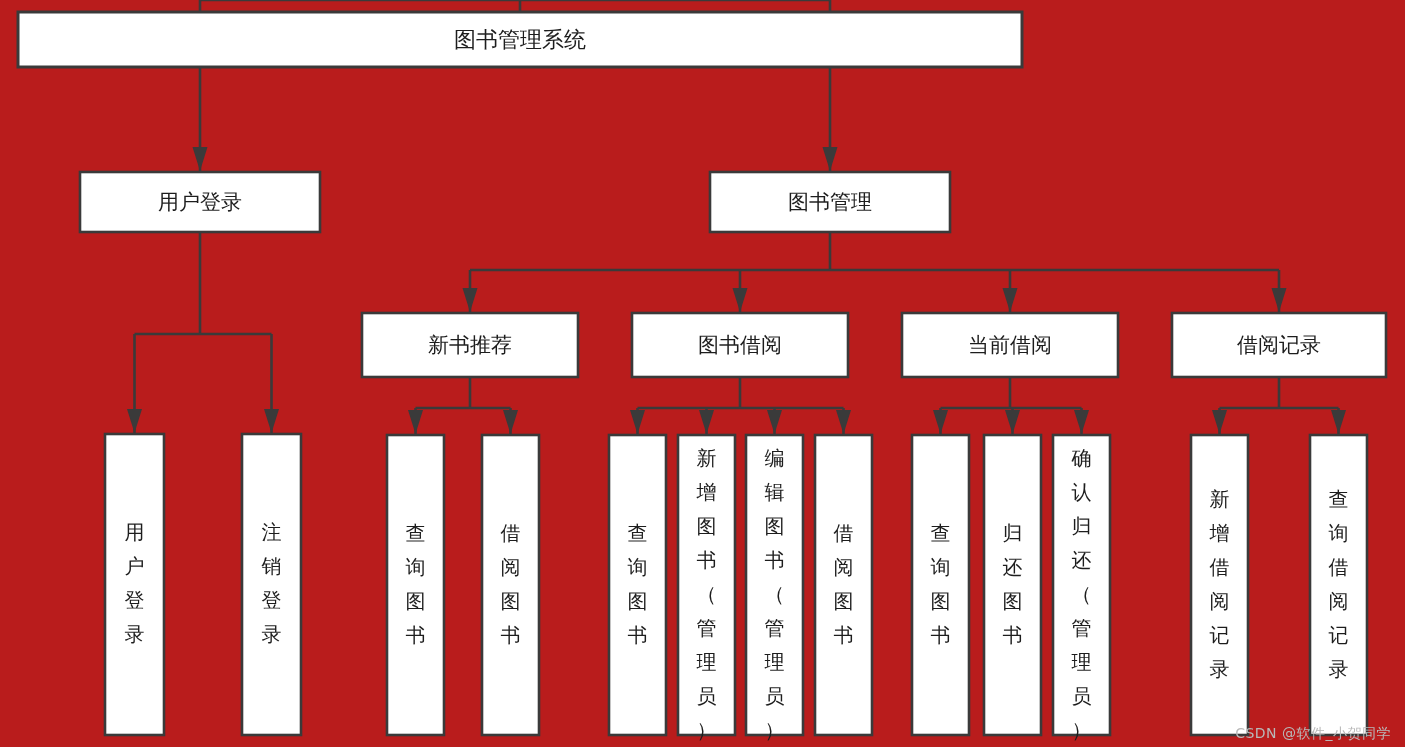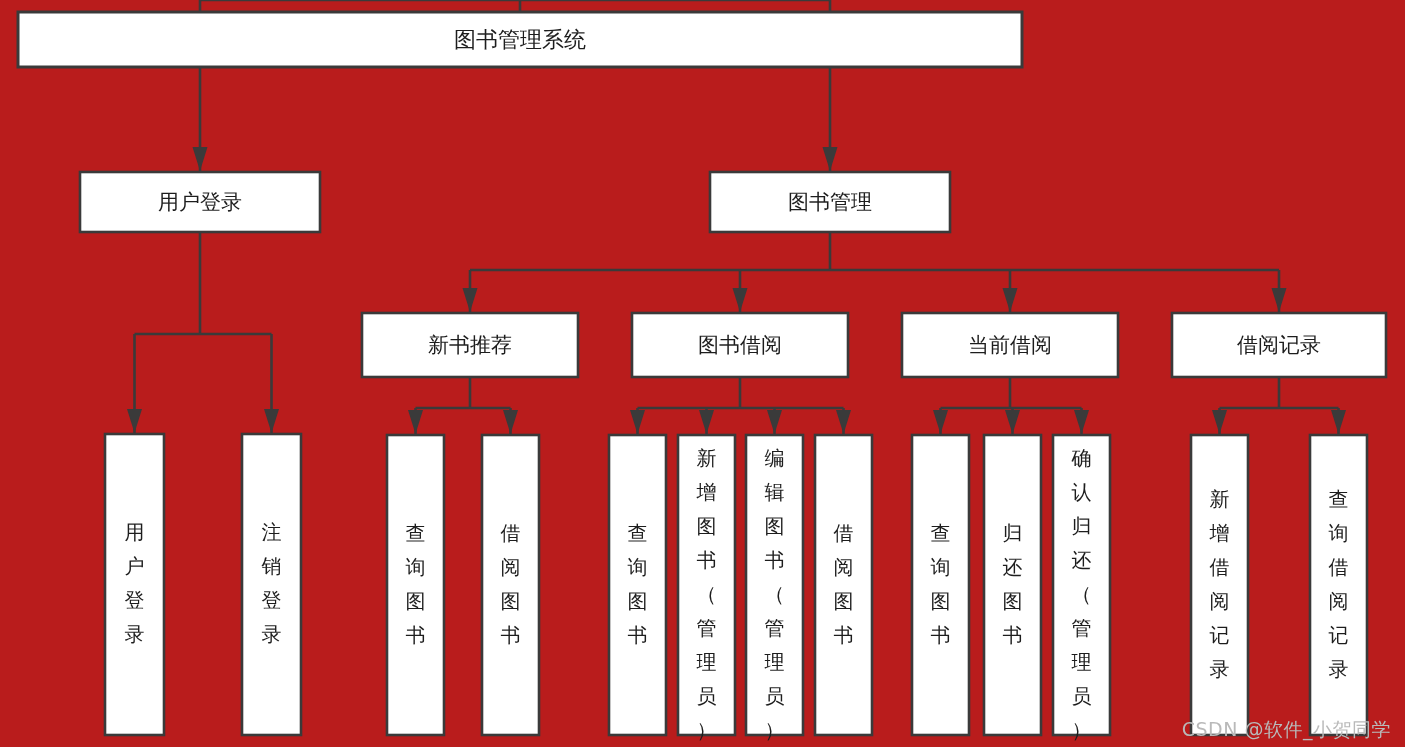--- a/index.html
+++ b/index.html
@@ -57,21 +57,21 @@
     font-family: "DejaVu Sans", "Liberation Sans", sans-serif;
     font-size: 20px;
     text-anchor: middle;
     dominant-baseline: middle;
   }
   .watermark {
     position: absolute;
     right: 14px;
     bottom: 4px;
     font-family: "DejaVu Sans", "Liberation Sans", sans-serif;
-    font-size: 19px;
+    font-size: 14px;
     color: #b9b9b9;
     letter-spacing: 0.5px;
     white-space: nowrap;
     user-select: none;
   }
 </style>
 </head>
 <body>
 
 <div id="diagram-root">

